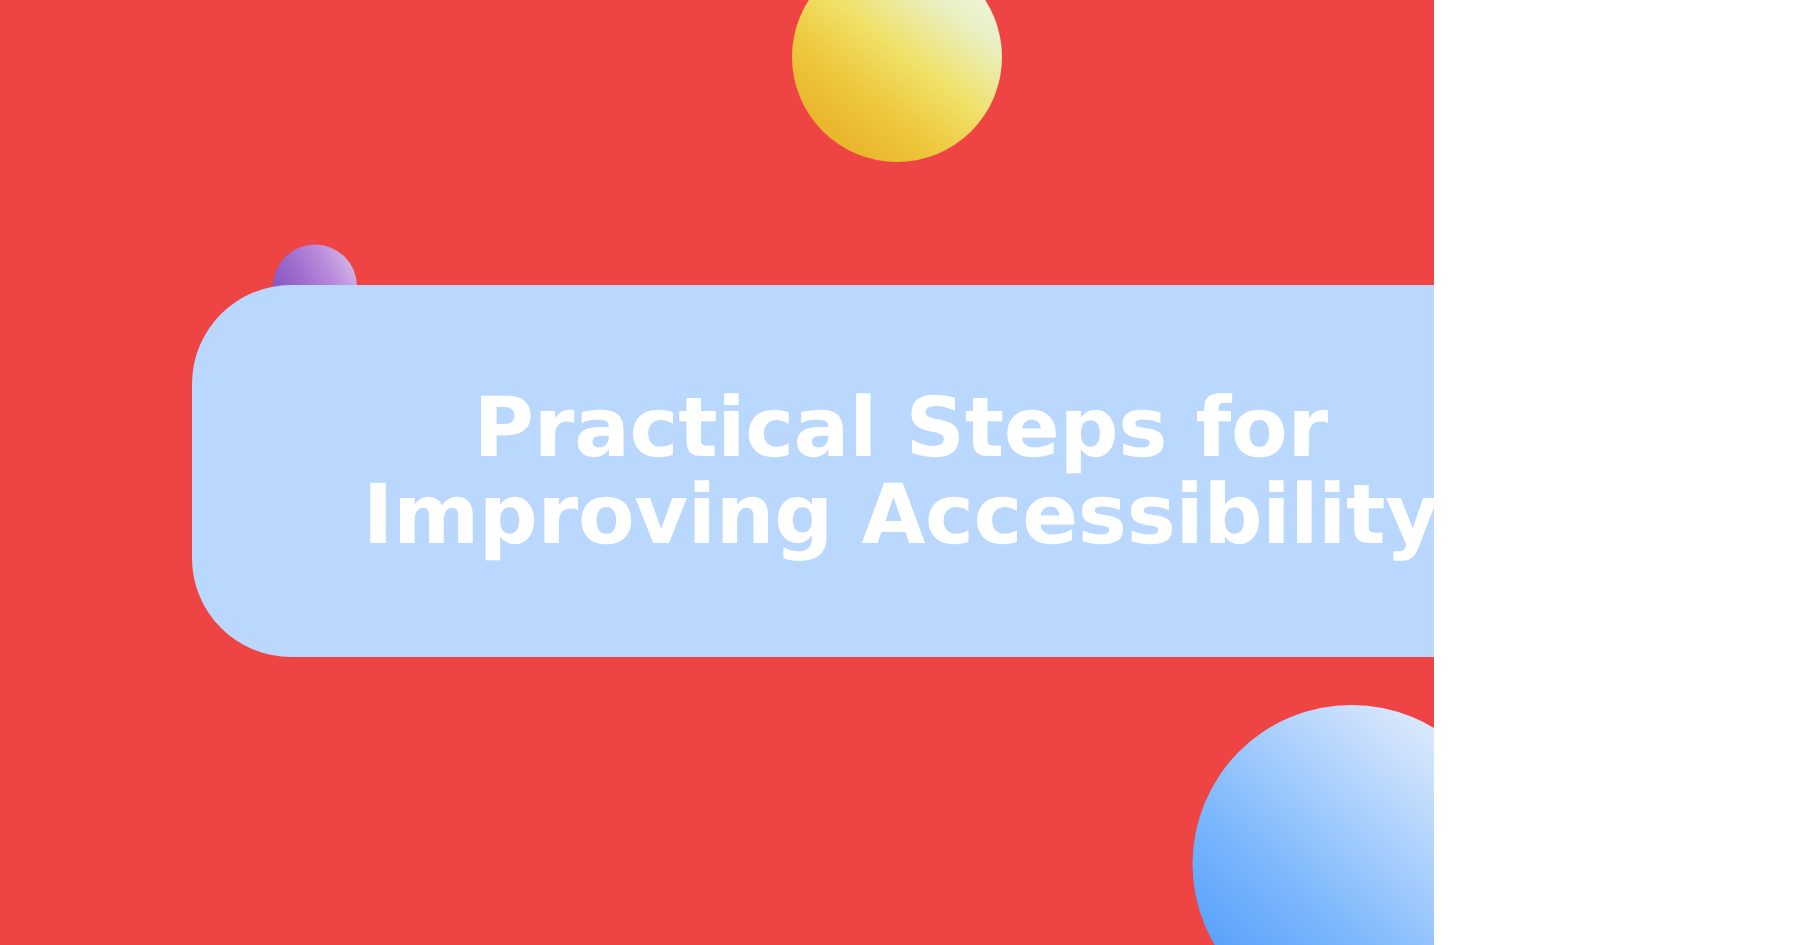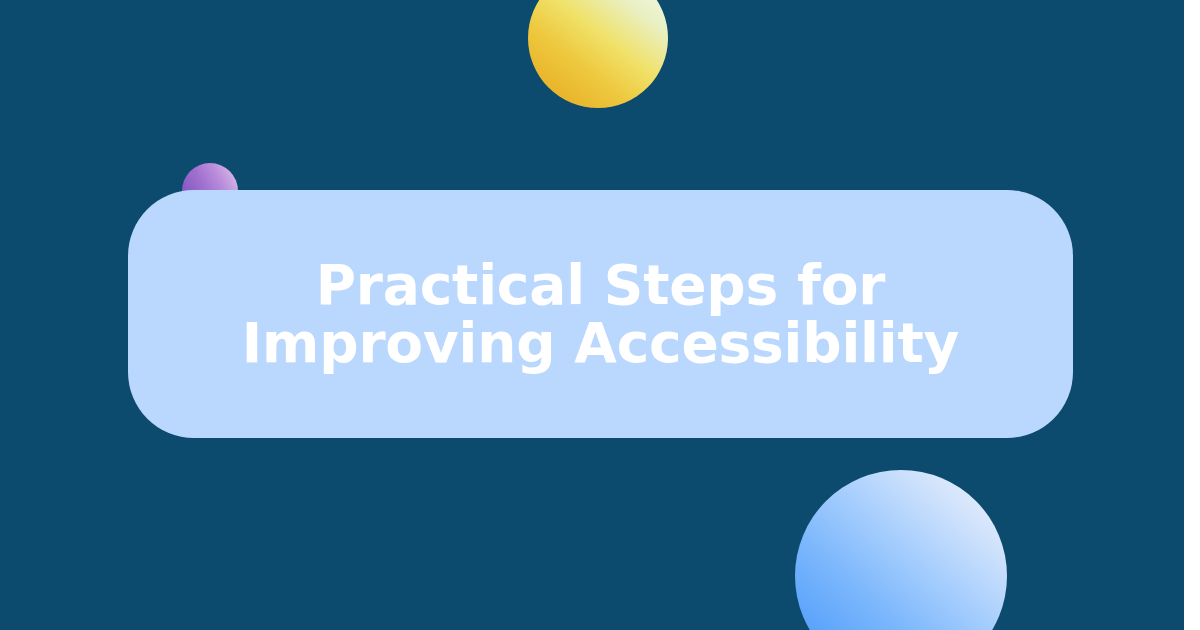--- a/index.html
+++ b/index.html
@@ -10,23 +10,23 @@
   body {
     width: 1200px;
     height: 630px;
     background: #ffffff;
     font-family: "DejaVu Sans", "Liberation Sans", sans-serif;
     overflow: hidden;
   }
 
   .banner {
     position: relative;
-    width: 1184px;
+    width: 956px;
     height: 630px;
-    background: #0c4a6e;
+    background: #ef4444;
     overflow: hidden;
   }
 
   
   .sphere {
     position: absolute;
     border-radius: 50%;
   }
 
   

